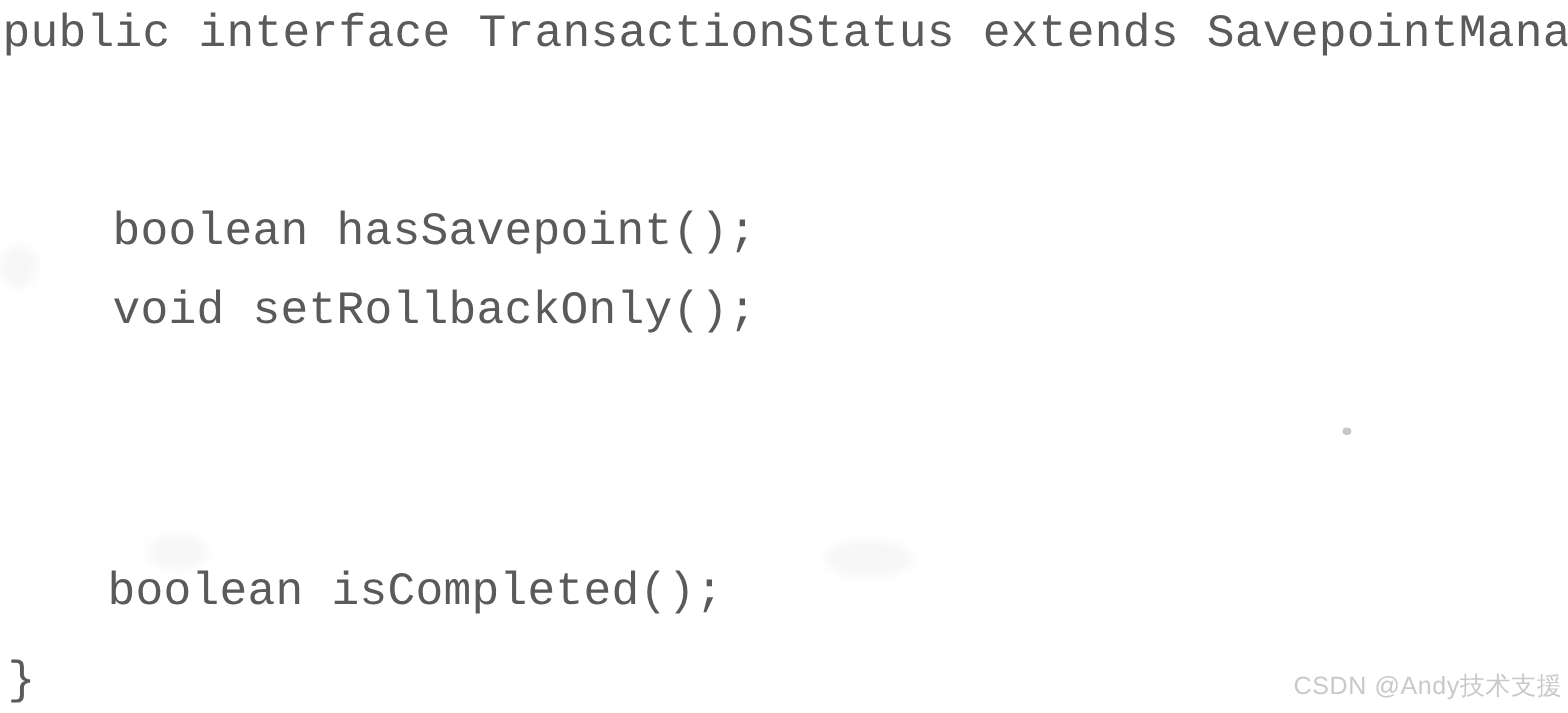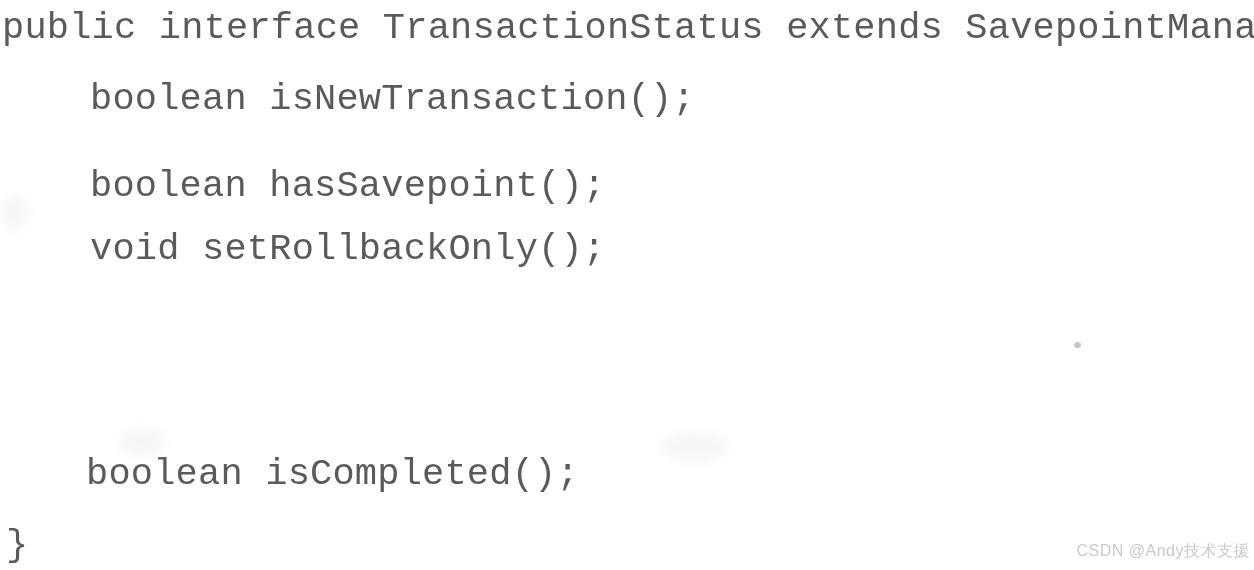--- a/index.html
+++ b/index.html
@@ -39,21 +39,21 @@
   .ln-4 { left: 90px; top: 306px; }
   .ln-5 { left: 90px; top: 381px; }
   .ln-6 { left: 86px; top: 456px; }
   .ln-7 { left: 6px;  top: 527px; }
 
   .watermark {
     position: absolute;
     right: 4px;
     bottom: 8px;
     font-family: "Liberation Sans", "DejaVu Sans", sans-serif;
-    font-size: 16px;
+    font-size: 20px;
     color: #c9c9c9;
     white-space: pre;
     letter-spacing: 0.5px;
     user-select: none;
   }
 
   .scan-speck {
     position: absolute;
     left: 1074px;
     top: 342px;
@@ -75,21 +75,20 @@
   .smudge-b { left: 118px; top: 428px; width: 48px; height: 28px; }
   .smudge-c { left: 660px; top: 432px; width: 70px; height: 30px; }
 </style>
 </head>
 <body>
 
 <div class="page">
 
   <div class="code-block">
     <div class="code-line ln-0">public interface TransactionStatus extends SavepointManager {</div>
-    <div class="code-line ln-1">boolean isNewTransaction();</div>
     <div class="code-line ln-2">boolean hasSavepoint();</div>
     <div class="code-line ln-3">void setRollbackOnly();</div>
     <div class="code-line ln-6">boolean isCompleted();</div>
     <div class="code-line ln-7">}</div>
   </div>
 
   <div class="scan-smudge smudge-a"></div>
   <div class="scan-smudge smudge-b"></div>
   <div class="scan-smudge smudge-c"></div>
   <div class="scan-speck"></div>

